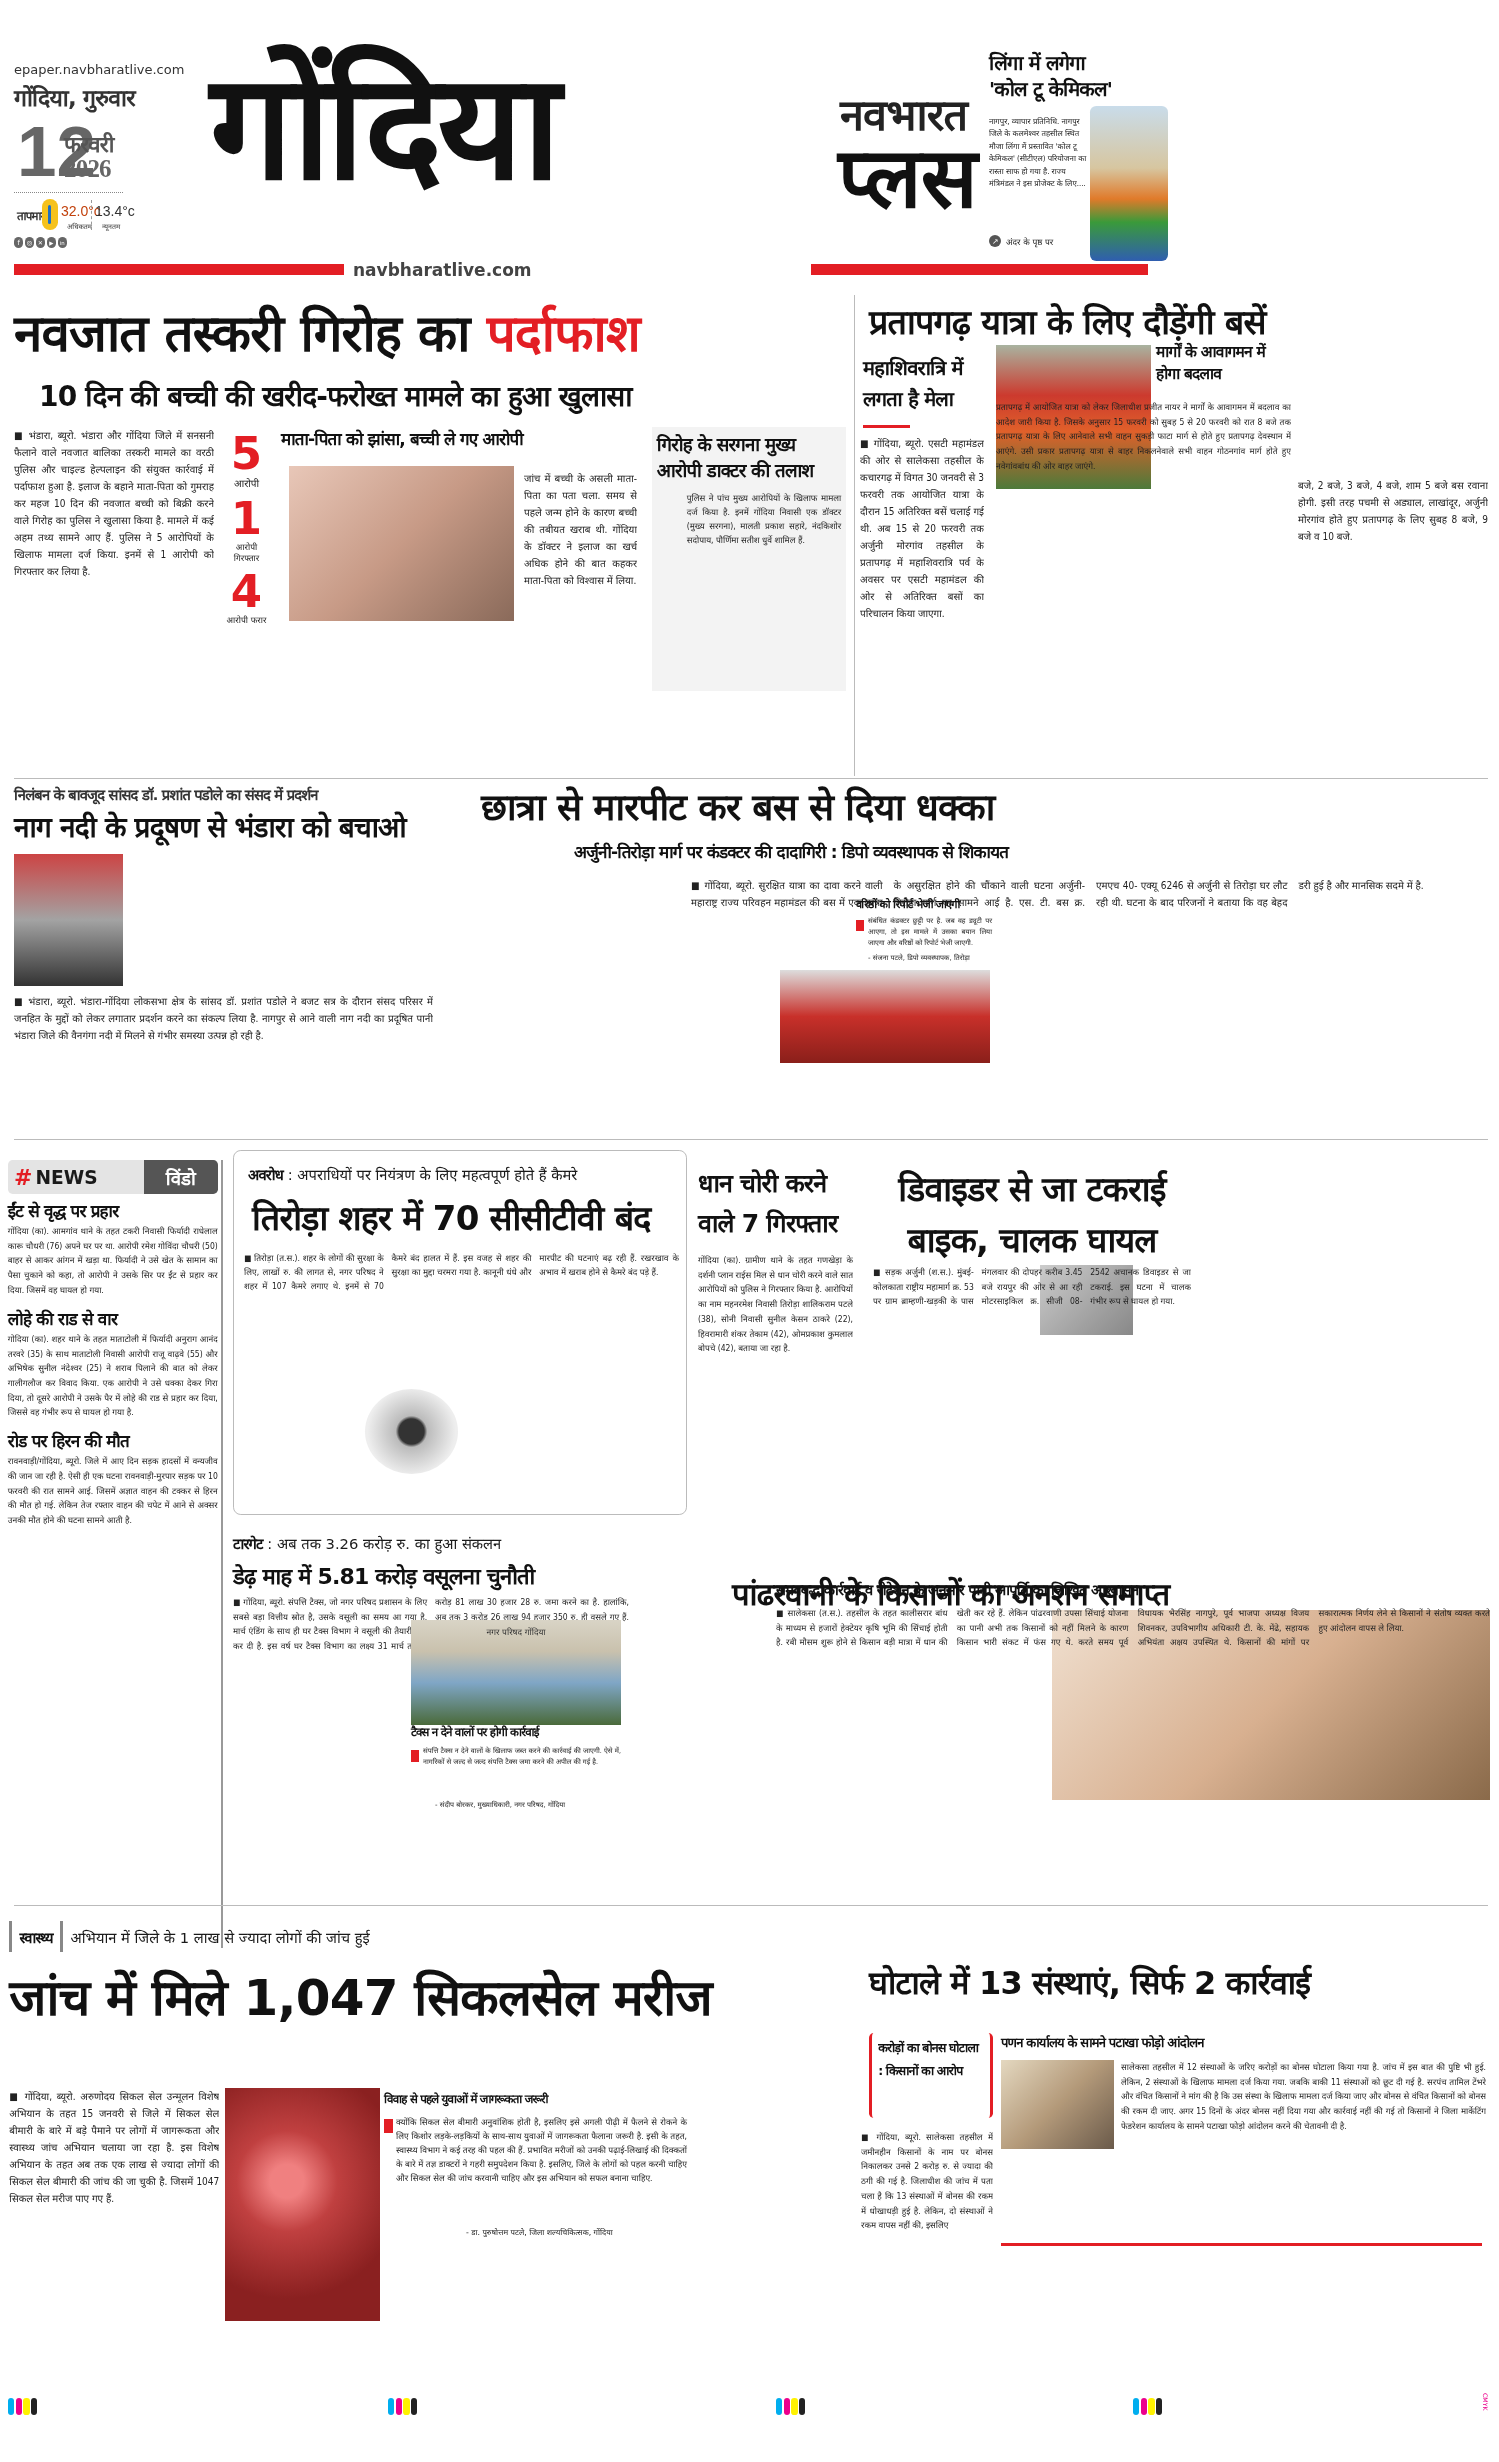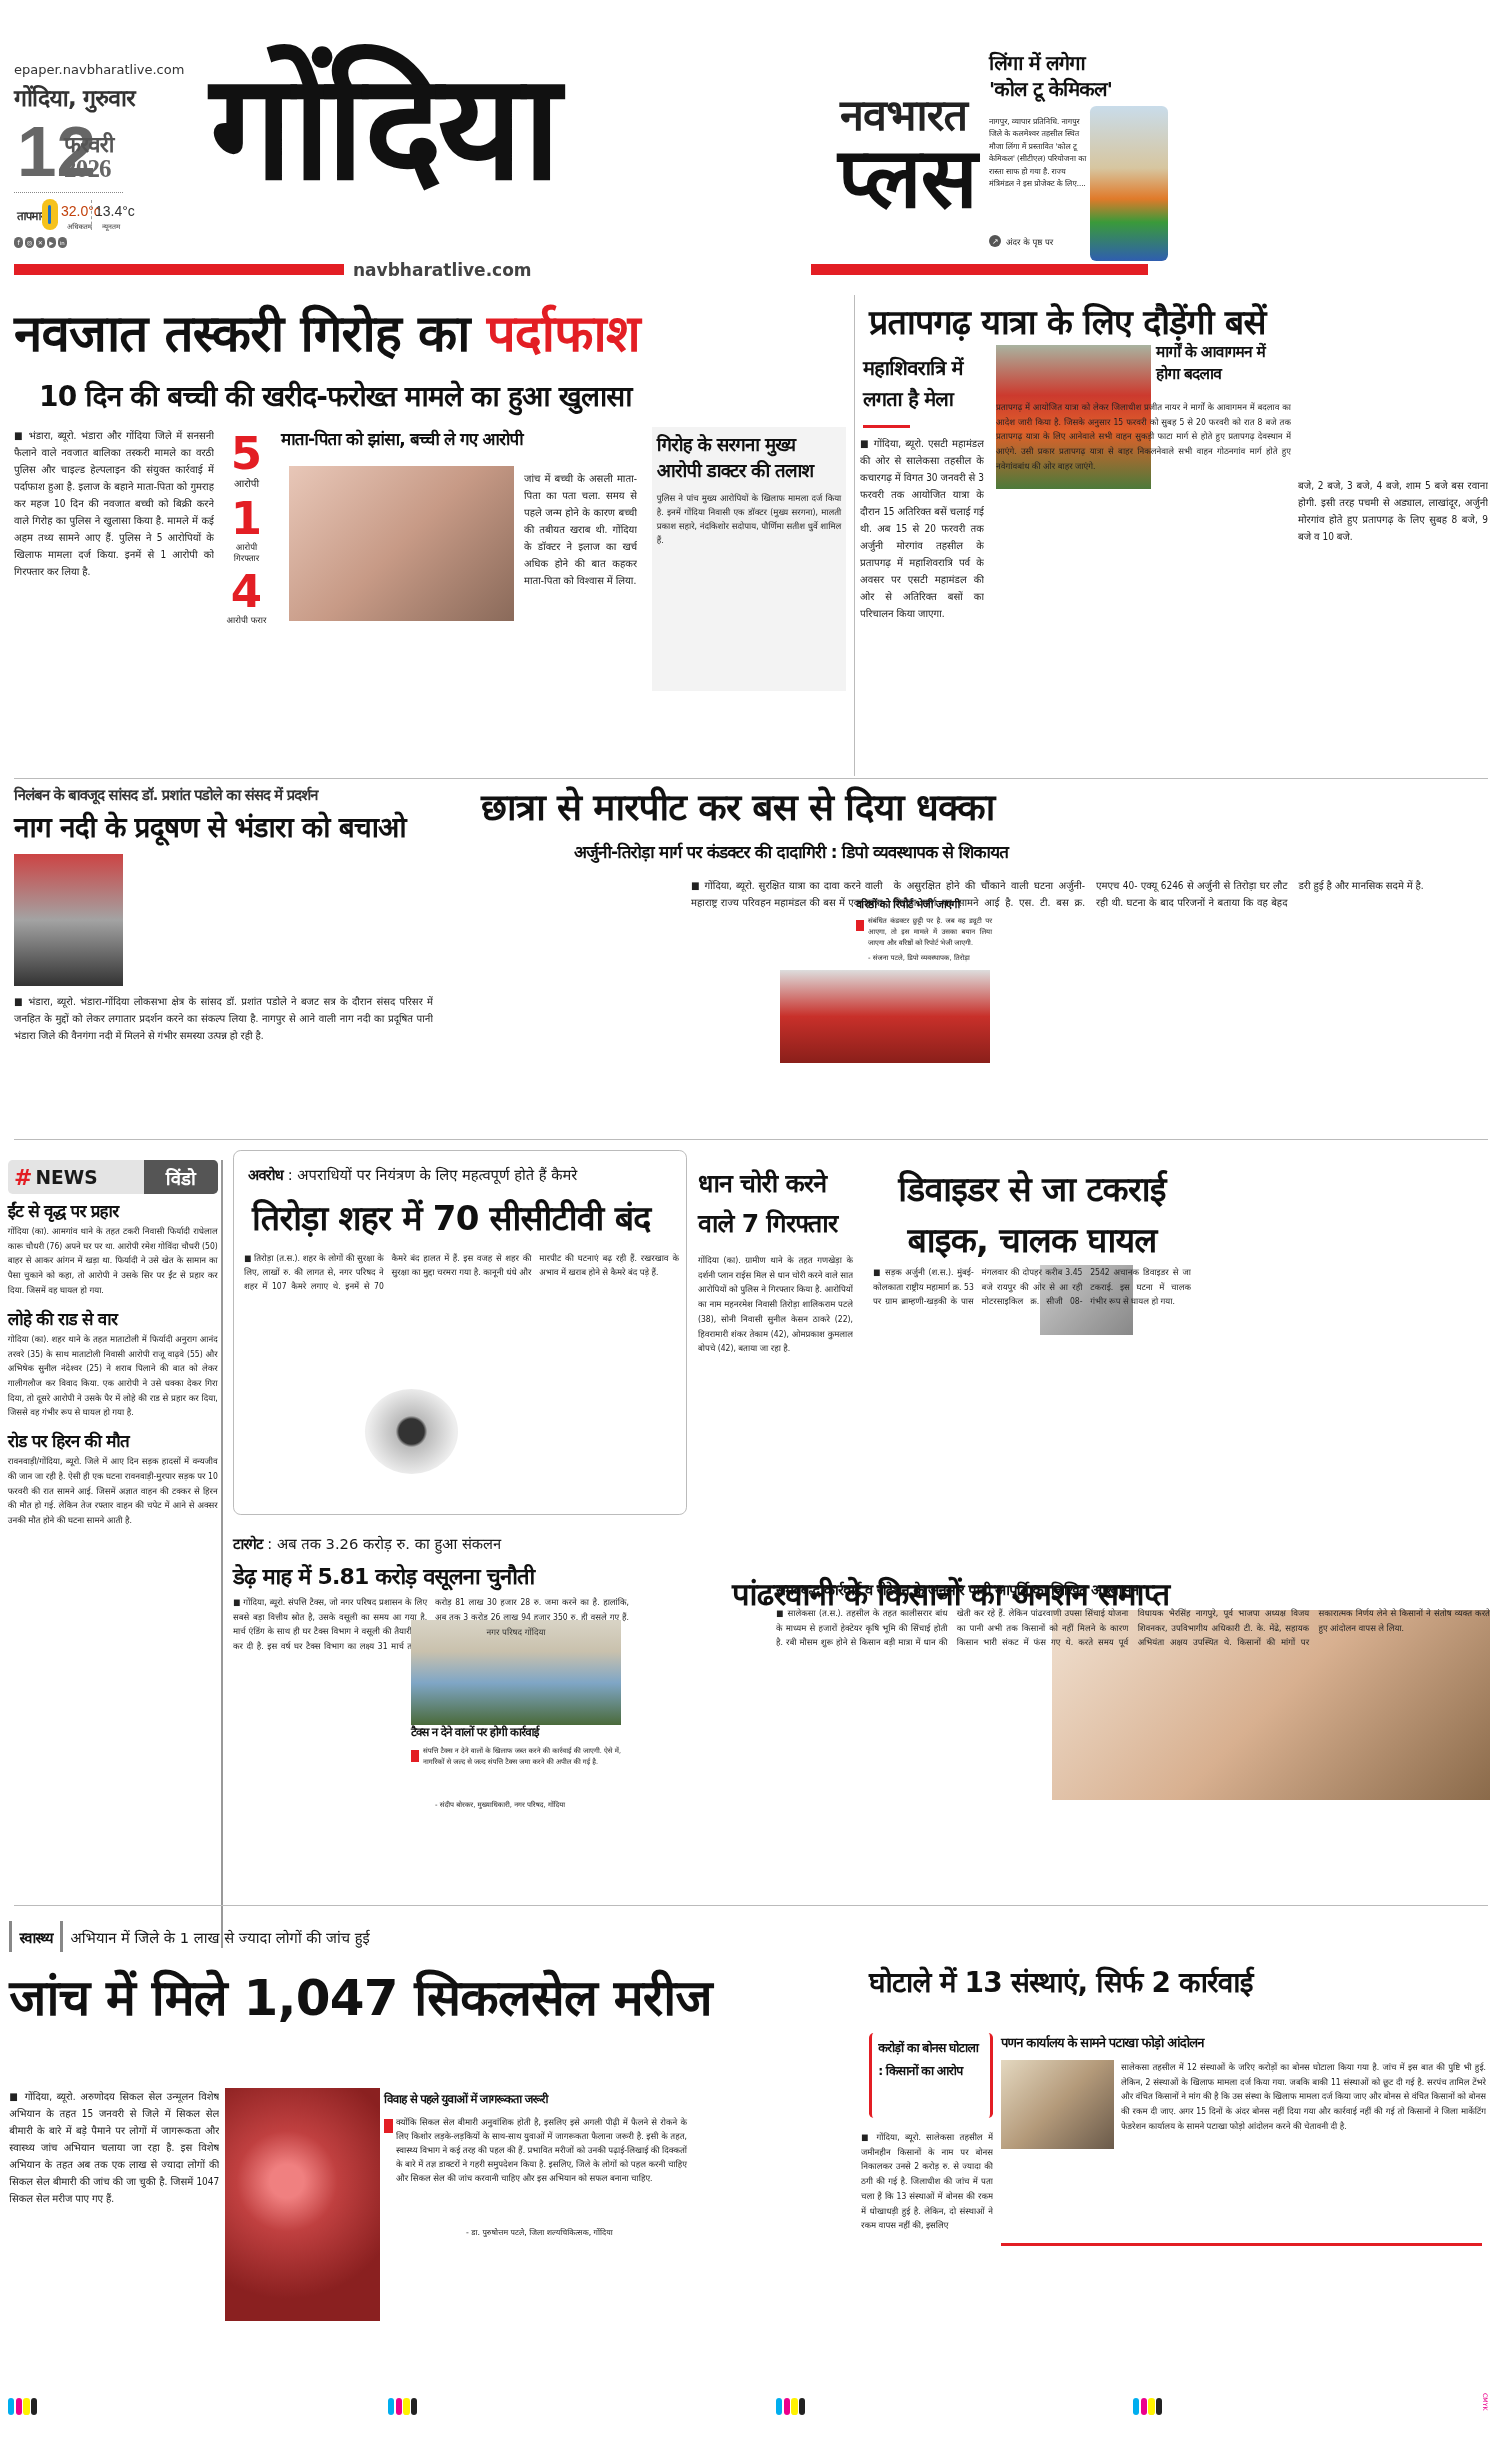--- a/index.html
+++ b/index.html
@@ -75,21 +75,21 @@
   <div style="text-align:center;">
     <div class="red" style="font-size:45px;font-weight:bold;line-height:45px;">4</div>
     <div style="font-size:8.5px;">आरोपी फरार</div>
   </div>
 </div>
 <div class="abs hl" style="left:281px;top:427px;font-size:17px;">माता-पिता को झांसा, बच्ची ले गए आरोपी</div>
 <div class="abs photo" style="left:289px;top:466px;width:225px;height:155px;background:linear-gradient(135deg,#e8c7b8,#c79a86,#8a6a5a);"></div>
 <div class="abs body-text" style="left:524px;top:470px;width:113px;height:303px;overflow:hidden;">जांच में बच्ची के असली माता-पिता का पता चला. समय से पहले जन्म होने के कारण बच्ची की तबीयत खराब थी. गोंदिया के डॉक्टर ने इलाज का खर्च अधिक होने की बात कहकर माता-पिता को विश्वास में लिया.</div>
 <div class="abs" style="left:652px;top:427px;width:194px;height:264px;background:#f3f3f3;padding:4.7px;">
   <div class="hl" style="font-size:18.6px;line-height:26px;">गिरोह के सरगना मुख्य आरोपी डाक्टर की तलाश</div>
-  <div class="body-text" style="margin-top:7.8px;font-size:8.5px;line-height:14px;">पुलिस ने पांच मुख्य आरोपियों के खिलाफ मामला दर्ज किया है. इनमें गोंदिया निवासी एक डॉक्टर (मुख्य सरगना), मालती प्रकाश सहारे, नंदकिशोर सदोपाय, पौर्णिमा सतीश धुर्वे शामिल हैं.</div>
+  <div class="body-text" style="margin-top:7.8px;font-size:8.5px;line-height:14px;margin-left:30px;">पुलिस ने पांच मुख्य आरोपियों के खिलाफ मामला दर्ज किया है. इनमें गोंदिया निवासी एक डॉक्टर (मुख्य सरगना), मालती प्रकाश सहारे, नंदकिशोर सदोपाय, पौर्णिमा सतीश धुर्वे शामिल हैं.</div>
 </div>
 <div class="vline" style="left:854px;top:295px;height:481px;"></div>
 
 <div class="abs hl" style="left:869px;top:299px;font-size:34px;line-height:47px;">प्रतापगढ़ यात्रा के लिए दौड़ेंगी बसें</div>
 <div class="abs hl" style="left:863px;top:353px;width:124px;font-size:20px;line-height:31px;">महाशिवरात्रि में लगता है मेला</div>
 <div class="abs rule-red" style="left:863px;top:425px;width:47px;height:3.1px;"></div>
 <div class="abs body-text bullet" style="left:860px;top:435px;width:124px;height:341px;overflow:hidden;">गोंदिया, ब्यूरो. एसटी महामंडल की ओर से सालेकसा तहसील के कचारगढ़ में विगत 30 जनवरी से 3 फरवरी तक आयोजित यात्रा के दौरान 15 अतिरिक्त बसें चलाई गई थी. अब 15 से 20 फरवरी तक अर्जुनी मोरगांव तहसील के प्रतापगढ़ में महाशिवरात्रि पर्व के अवसर पर एसटी महामंडल की ओर से अतिरिक्त बसों का परिचालन किया जाएगा.</div>
 <div class="abs photo" style="left:996px;top:345px;width:155px;height:144px;background:linear-gradient(180deg,#a9b3a0 0%,#cc3a2e 35%,#e0602a 60%,#4c7a3a 100%);"></div>
 <div class="abs hl" style="left:1156px;top:341px;width:132px;font-size:15.5px;line-height:22px;">मार्गों के आवागमन में होगा बदलाव</div>
 <div class="abs body-text" style="left:996px;top:400px;width:295px;height:178px;overflow:hidden;font-size:8.5px;line-height:14.7px;">प्रतापगढ़ में आयोजित यात्रा को लेकर जिलाधीश प्रजीत नायर ने मार्गों के आवागमन में बदलाव का आदेश जारी किया है. जिसके अनुसार 15 फरवरी को सुबह 5 से 20 फरवरी को रात 8 बजे तक प्रतापगढ़ यात्रा के लिए आनेवाले सभी वाहन सुकड़ी फाटा मार्ग से होते हुए प्रतापगढ़ देवस्थान में आएंगे. उसी प्रकार प्रतापगढ़ यात्रा से बाहर निकलनेवाले सभी वाहन गोठनगांव मार्ग होते हुए नवेगांवबांध की ओर बाहर जाएंगे.</div>
@@ -180,21 +180,21 @@
   <span>अभियान में जिले के 1 लाख से ज्यादा लोगों की जांच हुई</span>
 </div>
 <div class="abs hl" style="left:9.3px;top:1963px;font-size:50px;line-height:70px;">जांच में मिले 1,047 सिकलसेल मरीज</div>
 <div class="abs body-text bullet" style="left:9.3px;top:2088px;width:210px;height:272px;overflow:hidden;">गोंदिया, ब्यूरो. अरुणोदय सिकल सेल उन्मूलन विशेष अभियान के तहत 15 जनवरी से जिले में सिकल सेल बीमारी के बारे में बड़े पैमाने पर लोगों में जागरूकता और स्वास्थ्य जांच अभियान चलाया जा रहा है. इस विशेष अभियान के तहत अब तक एक लाख से ज्यादा लोगों की सिकल सेल बीमारी की जांच की जा चुकी है. जिसमें 1047 सिकल सेल मरीज पाए गए हैं.</div>
 <div class="abs" style="left:225px;top:2088px;width:155px;height:233px;background:radial-gradient(circle at 40% 40%,#f08080 10%,#c04040 30%,#8a2020 70%);"></div>
 <div class="abs hl" style="left:384px;top:2091px;font-size:11.6px;">विवाह से पहले युवाओं में जागरूकता जरूरी</div>
 <div class="abs" style="left:384px;top:2119px;width:9.3px;height:14px;background:#e31e24;"></div>
 <div class="abs body-text" style="left:396px;top:2115px;width:291px;font-size:8.5px;line-height:14px;">क्योंकि सिकल सेल बीमारी अनुवांशिक होती है, इसलिए इसे अगली पीढ़ी में फैलने से रोकने के लिए किशोर लड़के-लड़कियों के साथ-साथ युवाओं में जागरूकता फैलाना जरूरी है. इसी के तहत, स्वास्थ्य विभाग ने कई तरह की पहल की हैं. प्रभावित मरीजों को उनकी पढ़ाई-लिखाई की दिक्कतों के बारे में तज्ञ डाक्टरों ने गहरी समुपदेशन किया है. इसलिए, जिले के लोगों को पहल करनी चाहिए और सिकल सेल की जांच करवानी चाहिए और इस अभियान को सफल बनाना चाहिए.</div>
 <div class="abs" style="left:466px;top:2227px;font-size:7.8px;">- डा. पुरुषोत्तम पटले, जिला शल्यचिकित्सक, गोंदिया</div>
 
-<div class="abs hl" style="left:869px;top:1956px;font-size:28px;line-height:54px;text-align:center;">घोटाले में 13 संस्थाएं, सिर्फ 2 कार्रवाई</div>
+<div class="abs hl" style="left:869px;top:1956px;font-size:32px;line-height:54px;text-align:center;">घोटाले में 13 संस्थाएं, सिर्फ 2 कार्रवाई</div>
 <div class="abs" style="left:869px;top:2033px;width:124px;height:85px;border-left:3.1px solid #e31e24;border-right:3.1px solid #e31e24;border-radius:4.7px;padding:3.1px 6.2px;">
   <div class="hl" style="font-size:12.4px;line-height:23px;">करोड़ों का बोनस घोटाला : किसानों का आरोप</div>
 </div>
 <div class="abs hl" style="left:1001px;top:2033px;font-size:13px;">पणन कार्यालय के सामने पटाखा फोड़ो आंदोलन</div>
 <div class="abs photo" style="left:1001px;top:2060px;width:113px;height:89px;background:linear-gradient(135deg,#e4d8c0,#b49a7a,#6a5a4a);"></div>
 <div class="abs body-text bullet" style="left:861px;top:2130px;width:132px;height:233px;overflow:hidden;font-size:8.5px;line-height:14.7px;">गोंदिया, ब्यूरो. सालेकसा तहसील में जमीनहीन किसानों के नाम पर बोनस निकालकर उनसे 2 करोड़ रु. से ज्यादा की ठगी की गई है. जिलाधीश की जांच में पता चला है कि 13 संस्थाओं में बोनस की रकम में धोखाधड़ी हुई है. लेकिन, दो संस्थाओं ने रकम वापस नहीं की, इसलिए</div>
 <div class="abs body-text" style="left:1121px;top:2060px;width:365px;height:155px;overflow:hidden;font-size:8.5px;line-height:14.7px;">सालेकसा तहसील में 12 संस्थाओं के जरिए करोड़ों का बोनस घोटाला किया गया है. जांच में इस बात की पुष्टि भी हुई. लेकिन, 2 संस्थाओं के खिलाफ मामला दर्ज किया गया. जबकि बाकी 11 संस्थाओं को छूट दी गई है. सरपंच तामिल टेंभरे और वंचित किसानों ने मांग की है कि उस संस्था के खिलाफ मामला दर्ज किया जाए और बोनस से वंचित किसानों को बोनस की रकम दी जाए. अगर 15 दिनों के अंदर बोनस नहीं दिया गया और कार्रवाई नहीं की गई तो किसानों ने जिला मार्केटिंग फेडरेशन कार्यालय के सामने पटाखा फोड़ो आंदोलन करने की चेतावनी दी है.</div>
 <div class="abs rule-red" style="left:1001px;top:2243px;width:481px;height:3.1px;"></div>
 
 <div class="abs" style="left:7.8px;top:2398px;width:1490px;height:23px;">

